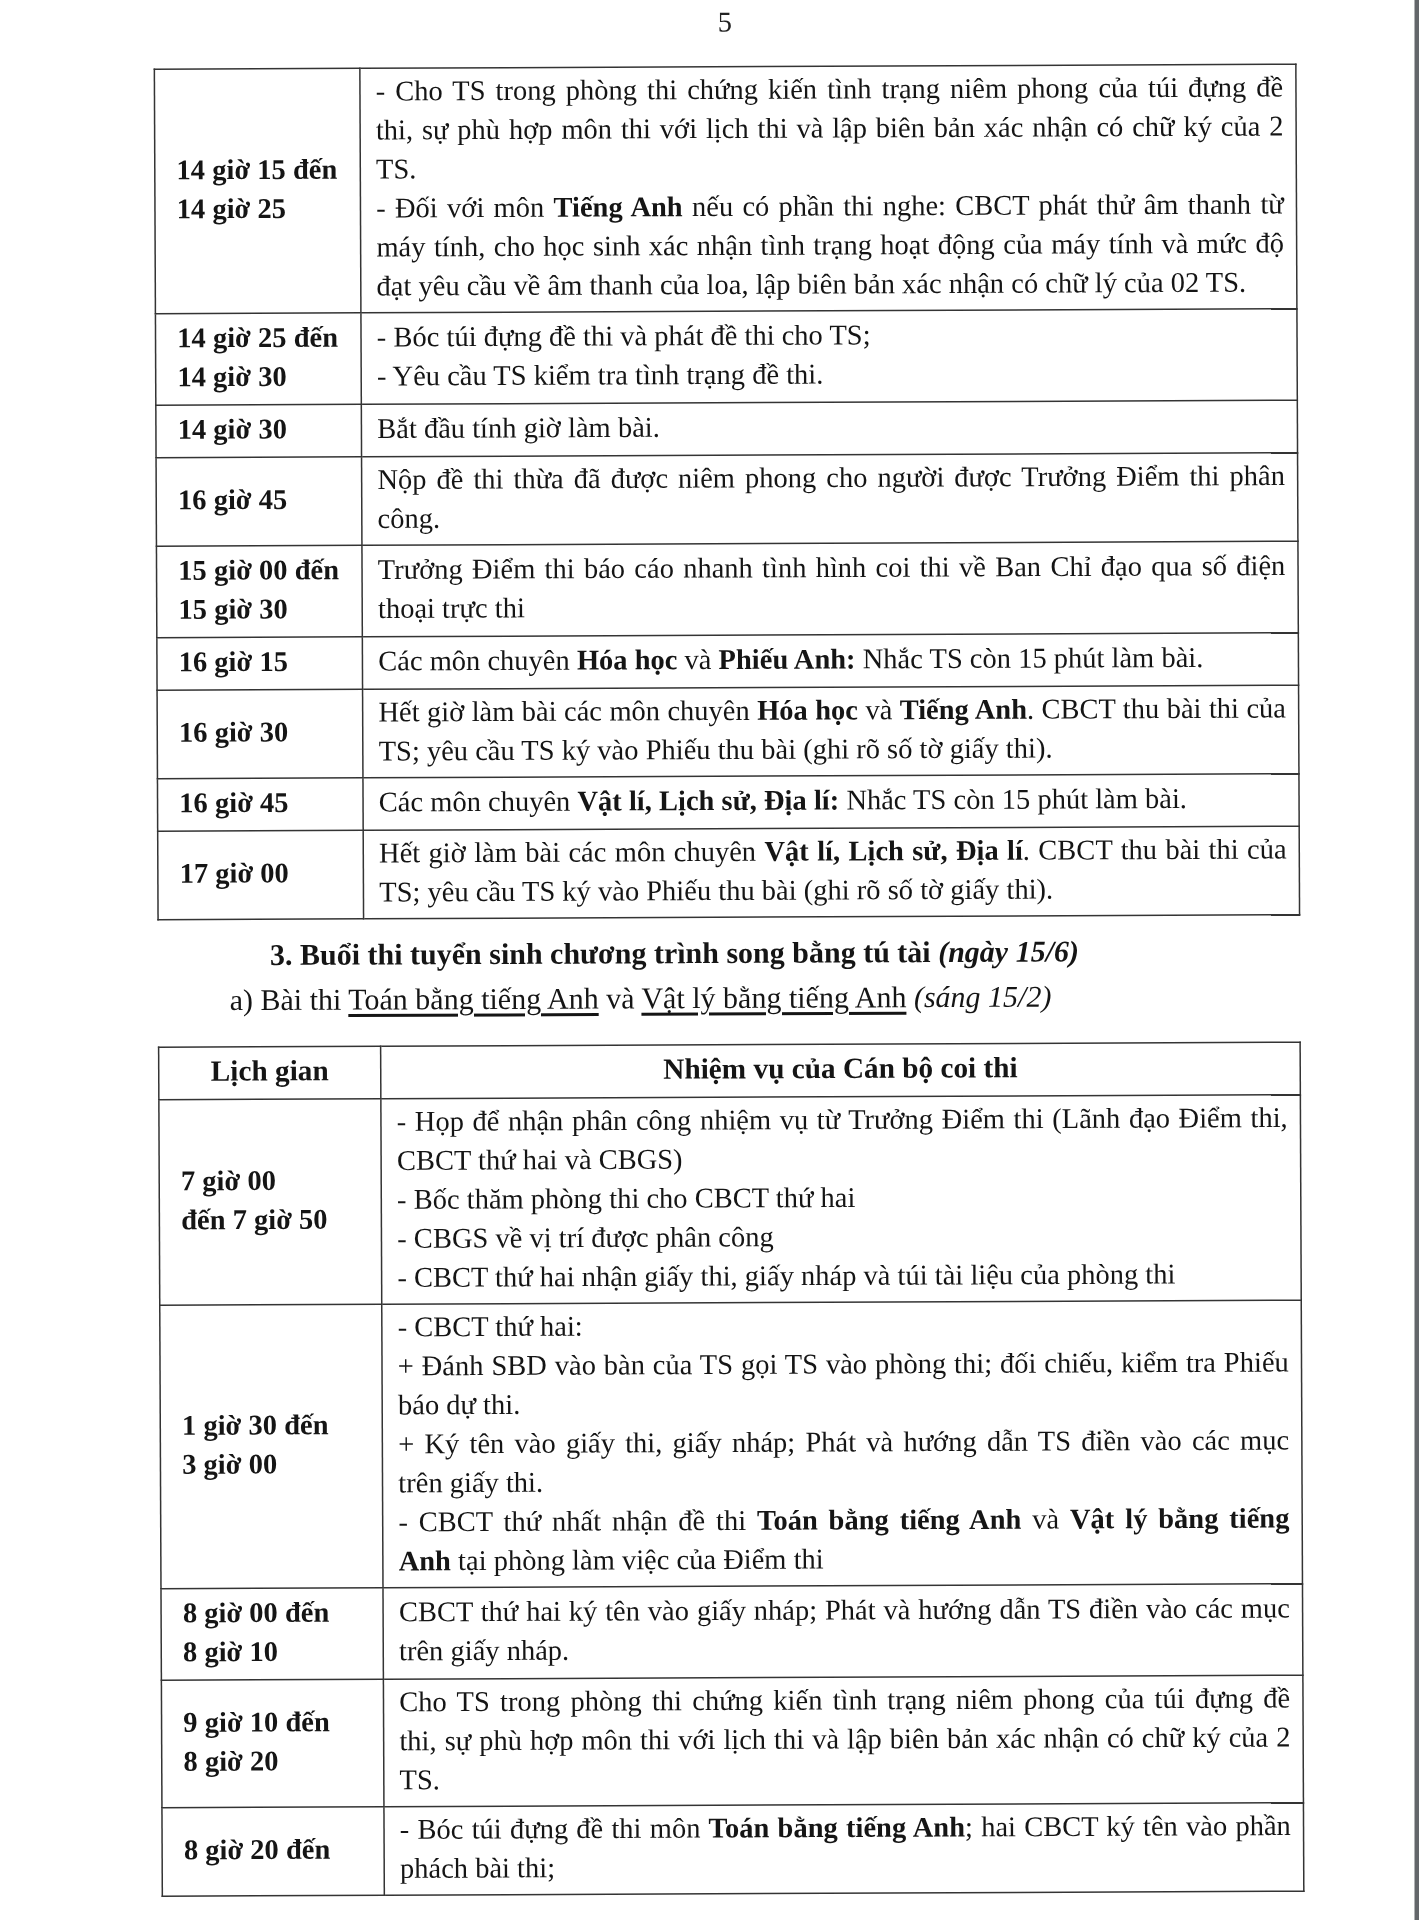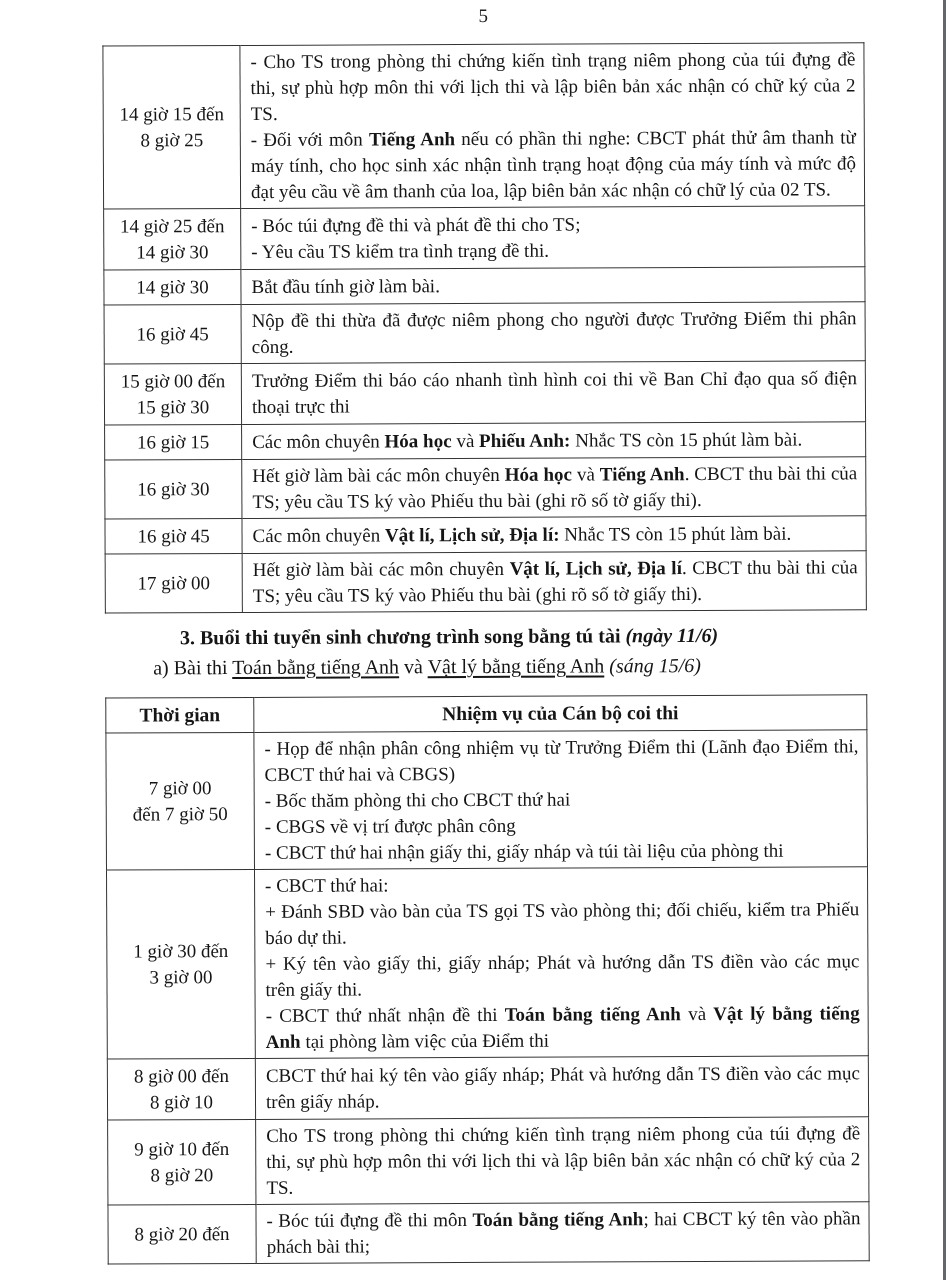--- a/index.html
+++ b/index.html
@@ -27,21 +27,21 @@
   table{
     border-collapse:collapse;width:762px;margin-top:16px;table-layout:fixed;
   }
   td,th{border:1.5px solid #343434;vertical-align:middle;}
   col.time-col{width:137px;}
   .t2 col.time-col{width:148px;}
   th{
     font-size:19.5px;font-weight:bold;text-align:center;padding:6px 4px;
   }
   td.time{
-    text-align:center;font-size:19px;line-height:26px;padding:4px 1px;
+    text-align:left;font-size:19px;line-height:26px;padding:4px 14px;font-weight:bold;
   }
   td.duty{
     font-size:19px;line-height:26px;padding:3px 8px 3px 10px;
     vertical-align:middle;
   }
   .para{text-align:justify;}
   .b{font-weight:bold;}
   .i{font-style:italic;}
   .u{text-decoration:underline;text-underline-offset:3px;}
   .heading{
@@ -65,21 +65,21 @@
 
     <table class="t1">
       <colgroup>
           <col class="time-col">
           <col>
         </colgroup>
       <tbody>
           <tr>
             <td class="time">
               <div>14 giờ 15 đến</div>
-              <div>8 giờ 25</div>
+              <div>14 giờ 25</div>
             </td>
             <td class="duty">
               <div class="para"><span>- Cho TS trong phòng thi chứng kiến tình trạng niêm phong của túi đựng đề thi, sự phù hợp môn thi với lịch thi và lập biên bản xác nhận có chữ ký của 2 TS.</span></div>
               <div class="para"><span>- Đối với môn </span><span class="b">Tiếng Anh</span><span> nếu có phần thi nghe: CBCT phát thử âm thanh từ máy tính, cho học sinh xác nhận tình trạng hoạt động của máy tính và mức độ đạt yêu cầu về âm thanh của loa, lập biên bản xác nhận có chữ lý của 02 TS.</span></div>
             </td>
           </tr>
           <tr>
             <td class="time">
               <div>14 giờ 25 đến</div>
               <div>14 giờ 30</div>
@@ -142,31 +142,31 @@
             <td class="time">
               <div>17 giờ 00</div>
             </td>
             <td class="duty">
               <div class="para"><span>Hết giờ làm bài các môn chuyên </span><span class="b">Vật lí, Lịch sử, Địa lí</span><span>. CBCT thu bài thi của TS; yêu cầu TS ký vào Phiếu thu bài (ghi rõ số tờ giấy thi).</span></div>
             </td>
           </tr>
         </tbody>
     </table>
 
-    <div class="heading"><span class="b">3. Buổi thi tuyển sinh chương trình song bằng tú tài </span><span class="b i">(ngày 11/6)</span></div>
-    <div class="subheading"><span>a) Bài thi </span><span class="u">Toán bằng tiếng Anh</span><span> và </span><span class="u">Vật lý bằng tiếng Anh</span><span> </span><span class="i">(sáng 15/6)</span></div>
+    <div class="heading"><span class="b">3. Buổi thi tuyển sinh chương trình song bằng tú tài </span><span class="b i">(ngày 15/6)</span></div>
+    <div class="subheading"><span>a) Bài thi </span><span class="u">Toán bằng tiếng Anh</span><span> và </span><span class="u">Vật lý bằng tiếng Anh</span><span> </span><span class="i">(sáng 15/2)</span></div>
 
     <table class="t2">
       <colgroup>
           <col class="time-col">
           <col>
         </colgroup>
       <thead>
         <tr>
-          <th>Thời gian</th>
+          <th>Lịch gian</th>
           <th>Nhiệm vụ của Cán bộ coi thi</th>
         </tr>
       </thead>
       <tbody>
           <tr>
             <td class="time">
               <div>7 giờ 00</div>
               <div>đến 7 giờ 50</div>
             </td>
             <td class="duty">

